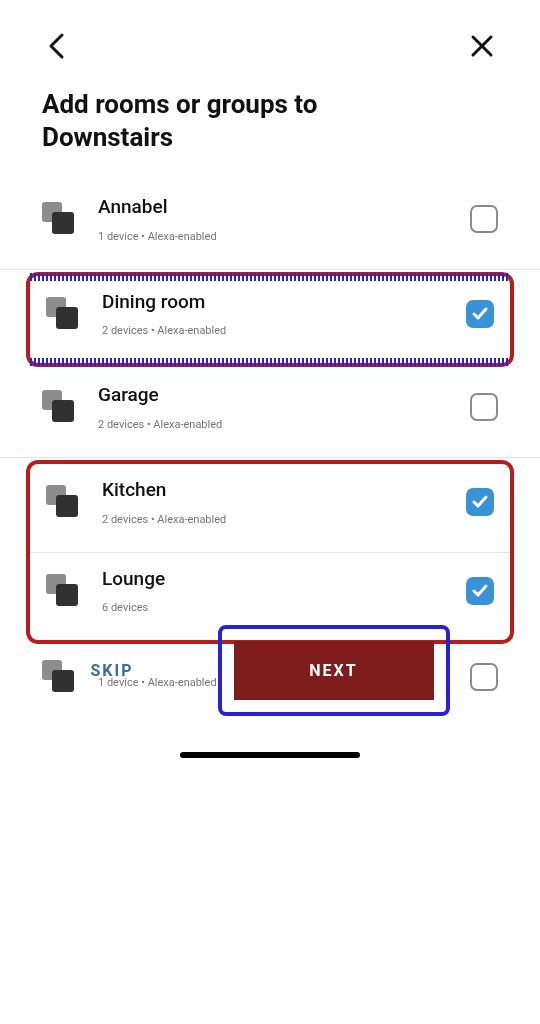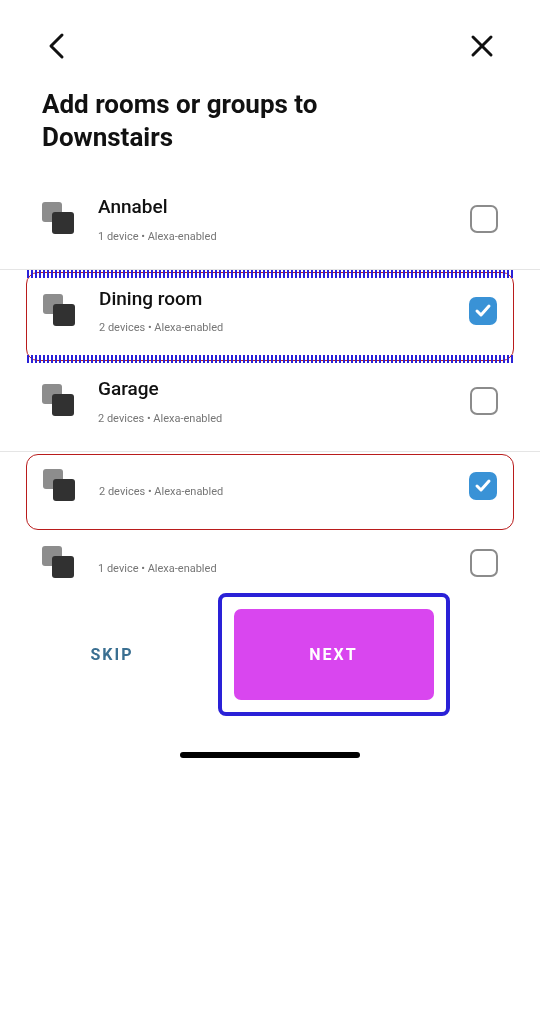--- a/index.html
+++ b/index.html
@@ -32,21 +32,21 @@
     .labels { flex: 1 1 auto; min-width: 0; }
     .labels .name { font-size: 19px; font-weight: 500; color: #111; line-height: 1.3; }
     .labels .sub  { font-size: 11px; color: #767676; margin-top: 10px; }
 
     .chk { width: 28px; height: 28px; border-radius: 7px; display: flex; align-items: center; justify-content: center; flex-shrink: 0; }
     .chk.unchecked { border: 2px solid #8b8b8b; background: #fff; }
     .chk.checked   { background: #3992d6; }
     .chk.checked svg { display: block; }
 
     
-    .hl { position: relative; border: 1px solid #b91c1c; border-radius: 12px; margin: 2px 26px; }
+    .hl { position: relative; border: 4px solid #b91c1c; border-radius: 12px; margin: 2px 26px; }
     .hl .row { padding-left: 16px; padding-right: 16px; }
     .hl.single .row { border-bottom: none; }
     .hl-hashes::before {
       content: ""; position: absolute; left: 0; right: 0; top: -3px; height: 8px;
       background: repeating-linear-gradient(90deg,#2a21d7 0 2px, transparent 2px 4px);
       pointer-events: none;
     }
     .hl-hashes::after {
       content: ""; position: absolute; left: 0; right: 0; bottom: -3px; height: 8px;
       background: repeating-linear-gradient(90deg,#2a21d7 0 2px, transparent 2px 4px);
@@ -57,23 +57,23 @@
     .footer {
       position: absolute; left: 0; right: 0; bottom: 50px;
       display: flex; align-items: center; justify-content: center; gap: 84px;
       padding: 0 42px;
     }
     .skip-btn {
       color: #3a6f91; font-weight: 700; letter-spacing: 2px; font-size: 16px; background: none; border: none;
     }
     .next-wrap { position: relative; border: 4px solid #2a21d7; border-radius: 8px; padding: 12px; }
     .next-btn {
-      background: #d946ef; color: #fff; border: none; border-radius: 7px;
+      background: #7f1d1d; color: #fff; border: none; border-radius: 0;
       font-weight: 700; letter-spacing: 2px; font-size: 16px;
-      padding: 36px 60px; min-width: 200px;
+      padding: 20px 60px; min-width: 200px;
     }
 
     
     .home-ind { position: absolute; bottom: 8px; left: 50%; transform: translateX(-50%); width: 180px; height: 6px; border-radius: 3px; background: #000; }
   </style>
 </head>
 <body>
 
 <div class="screen">
 
@@ -140,21 +140,37 @@
       <span class="chk unchecked"></span>
     </div>
 
     <div class="hl">
       <div class="row">
         <span class="ico-stack">
             <span class="sq back"></span>
             <span class="sq front"></span>
           </span>
         <span class="labels">
+          <div class="name">Kitchen</div>
           <div class="sub">2 devices • Alexa-enabled</div>
+        </span>
+        <span class="chk checked">
+          <svg width="18" height="18" viewBox="0 0 18 18">
+              <polyline points="3,9 7,13 15,4" fill="none" stroke="#fff" stroke-width="3" stroke-linecap="round" stroke-linejoin="round"></polyline>
+            </svg>
+        </span>
+      </div>
+      <div class="row" style="border-bottom:none;">
+        <span class="ico-stack">
+            <span class="sq back"></span>
+            <span class="sq front"></span>
+          </span>
+        <span class="labels">
+          <div class="name">Lounge</div>
+          <div class="sub">6 devices</div>
         </span>
         <span class="chk checked">
           <svg width="18" height="18" viewBox="0 0 18 18">
               <polyline points="3,9 7,13 15,4" fill="none" stroke="#fff" stroke-width="3" stroke-linecap="round" stroke-linejoin="round"></polyline>
             </svg>
         </span>
       </div>
     </div>
 
     <div class="row" style="border-bottom:none;">

